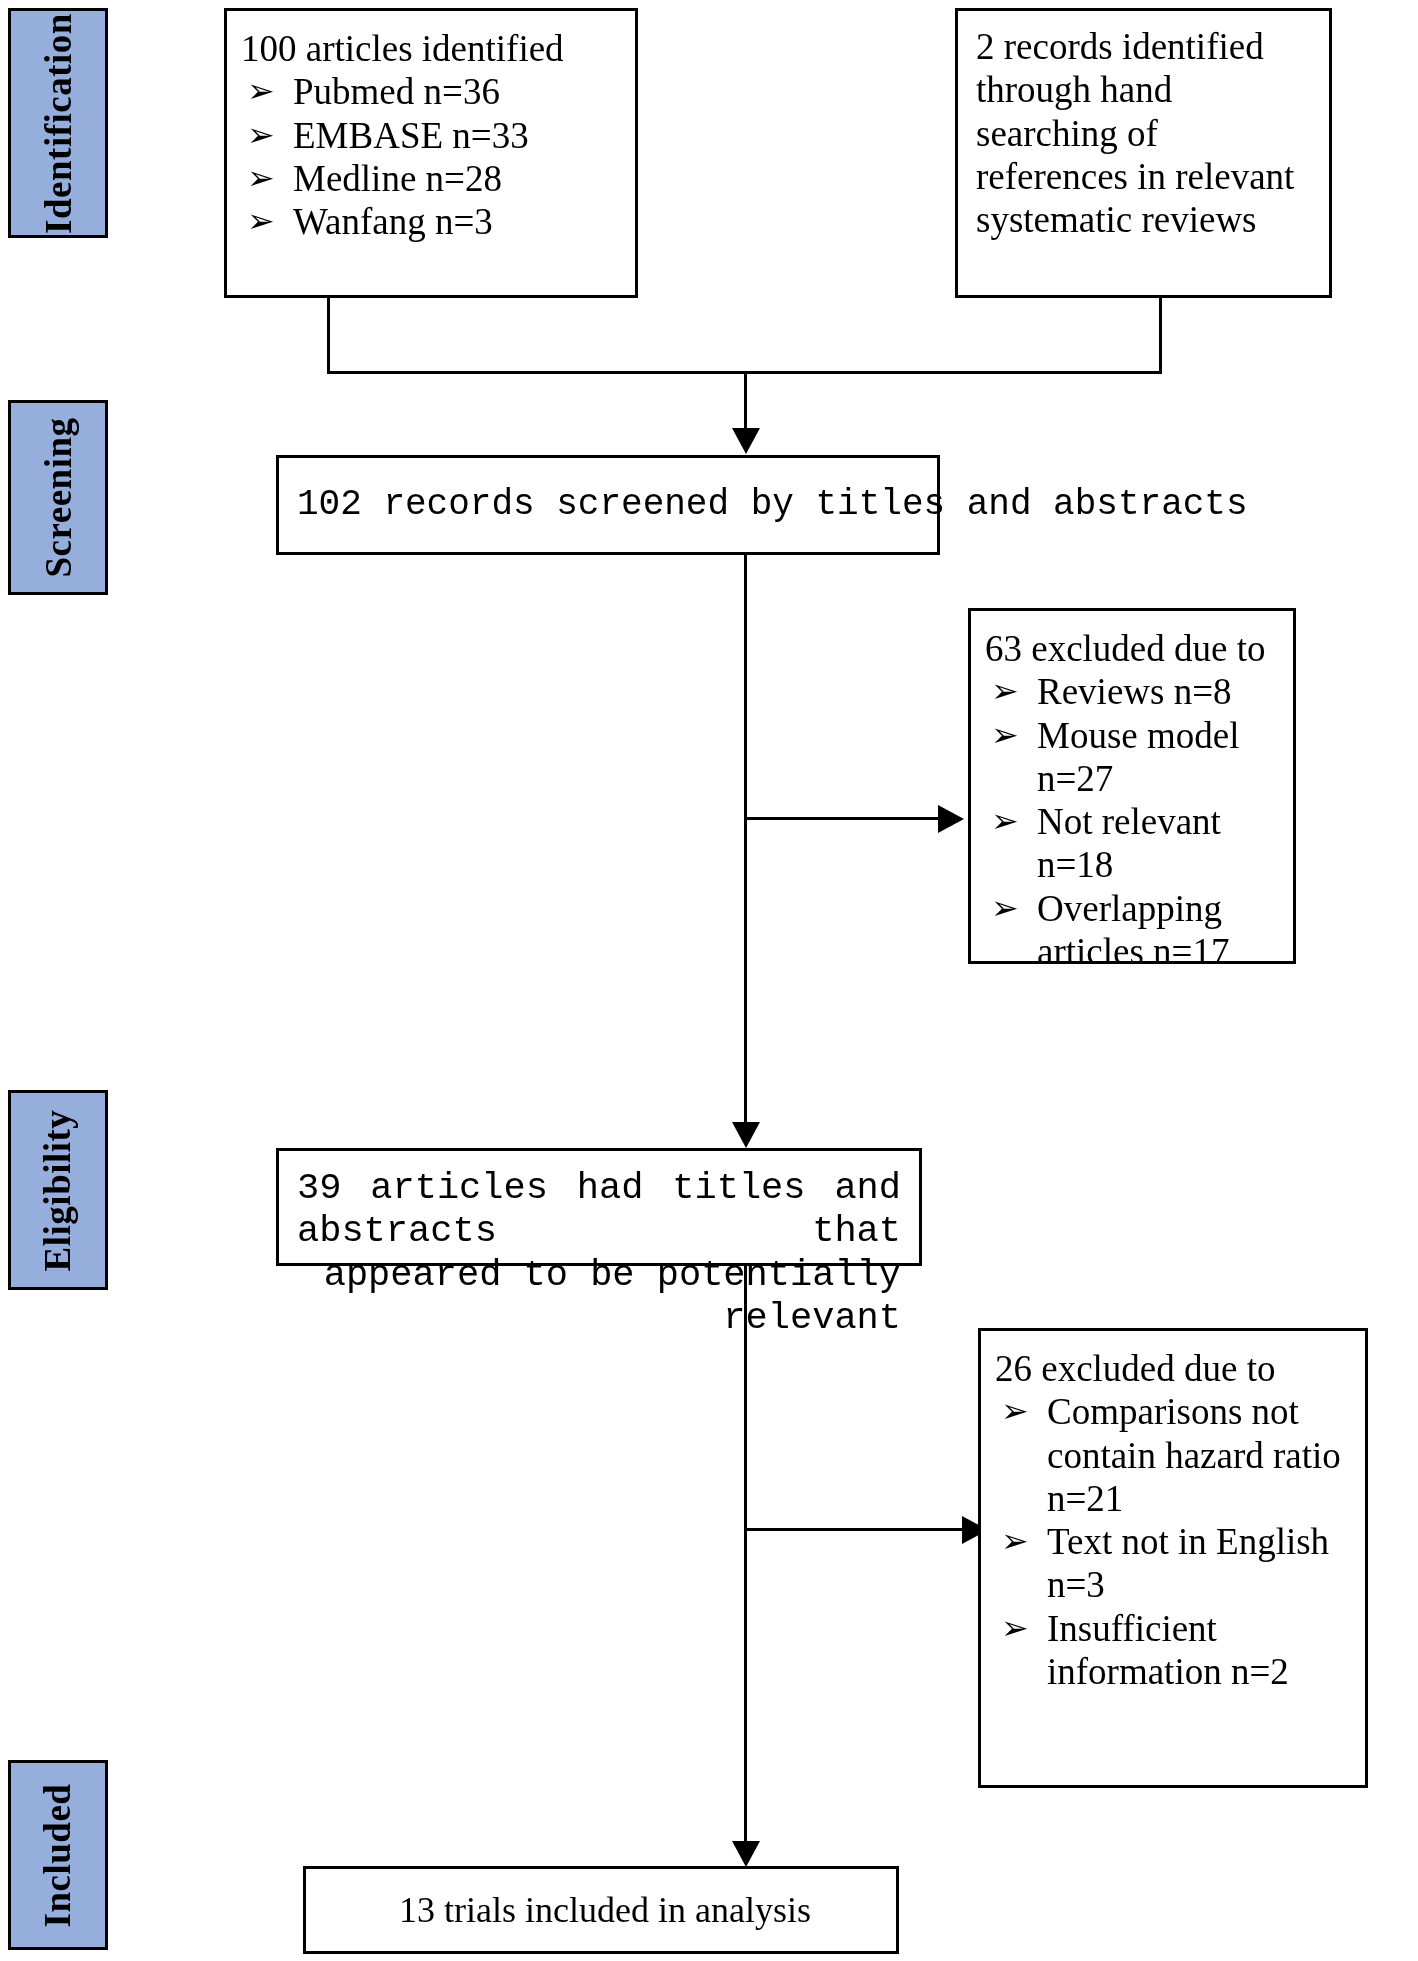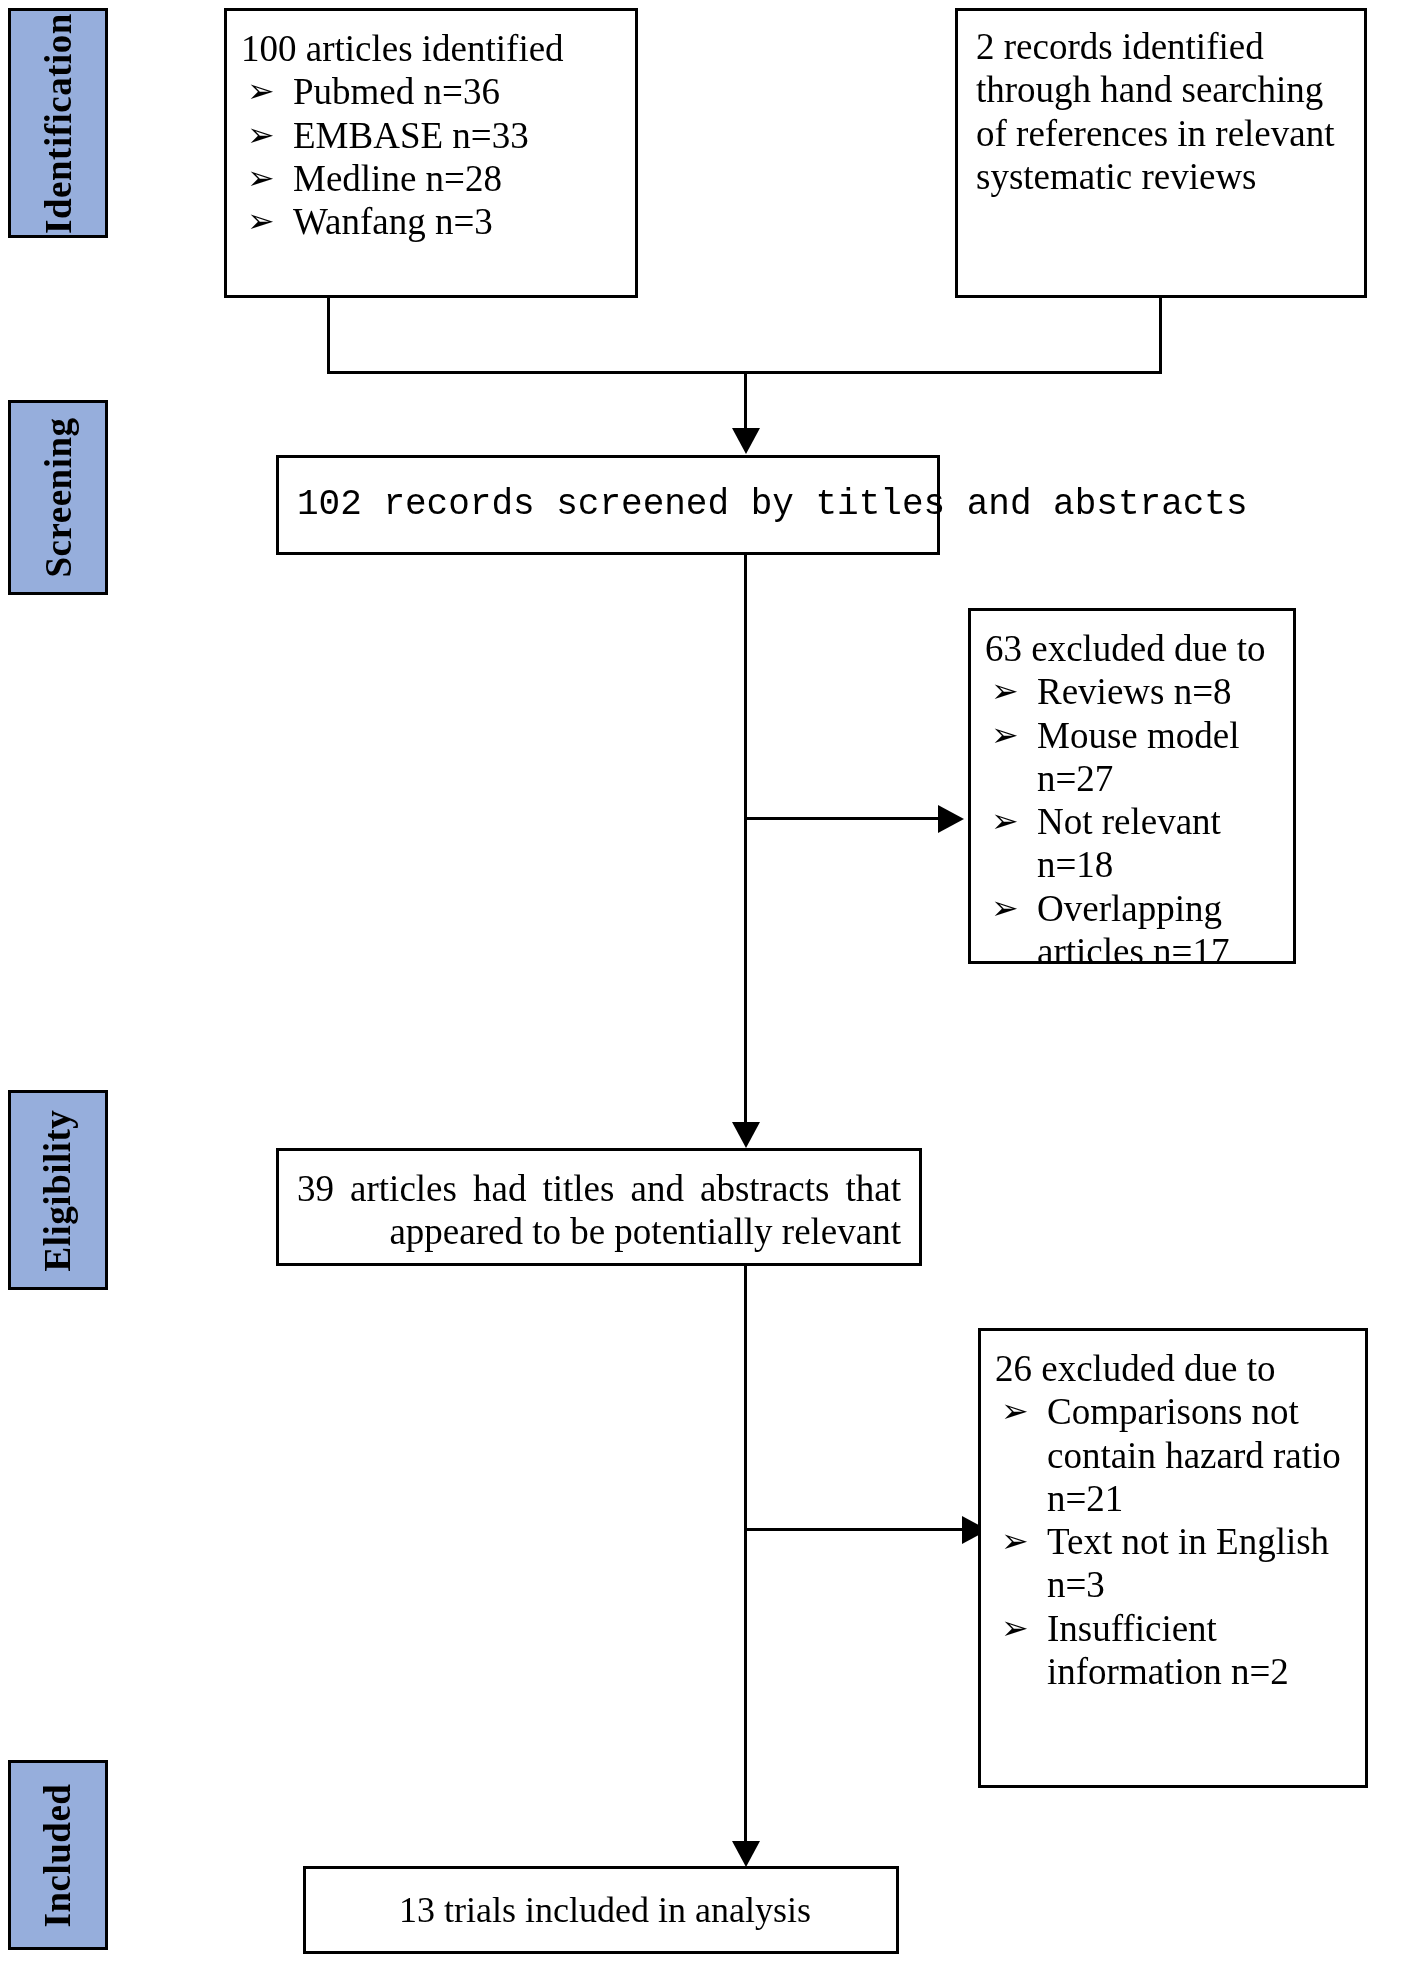--- a/index.html
+++ b/index.html
@@ -148,21 +148,21 @@
         <span class="bullet-icon">➢</span>
         <span class="li-text">Medline n=28</span>
       </li>
       <li>
         <span class="bullet-icon">➢</span>
         <span class="li-text">Wanfang n=3</span>
       </li>
     </ul>
   </div>
 
-  <div class="fbox" style="left:955px; top:8px; width:412px; height:290px; padding:14px 18px;">
+  <div class="fbox" style="left:955px; top:8px; width:377px; height:290px; padding:14px 18px;">
     <div class="para" style="text-align:left;">2 records identified through hand searching of references in relevant systematic reviews</div>
   </div>
 
   <div class="vline" style="left:327px; top:298px; height:76px;"></div>
 
   <div class="vline" style="left:1159px; top:298px; height:76px;"></div>
 
   <div class="hline" style="left:327px; top:371px; width:835px;"></div>
 
   <div class="vline" style="left:744px; top:371px; height:60px;"></div>
@@ -193,21 +193,21 @@
         <span class="bullet-icon">➢</span>
         <span class="li-text">Not relevant n=18</span>
       </li>
       <li>
         <span class="bullet-icon">➢</span>
         <span class="li-text">Overlapping articles n=17</span>
       </li>
     </ul>
   </div>
 
-  <div class="fbox" style="left:276px; top:1148px; width:646px; height:118px; padding:16px 18px;">
+  <div class="fbox" style="left:276px; top:1148px; width:646px; height:118px; padding:16px 18px;font-family:Liberation Mono, monospace;">
     <div class="para" style="text-align:justify; text-align-last:justify;">39 articles had titles and abstracts that</div>
     <div class="para" style="text-align:right;">appeared to be potentially relevant</div>
   </div>
 
   <div class="vline" style="left:744px; top:1266px; height:578px;"></div>
   <div class="arrow-down" style="left:732px; top:1841px;"></div>
 
   <div class="hline" style="left:744px; top:1528px; width:224px;"></div>
   <div class="arrow-right" style="left:962px; top:1516px;"></div>
 

